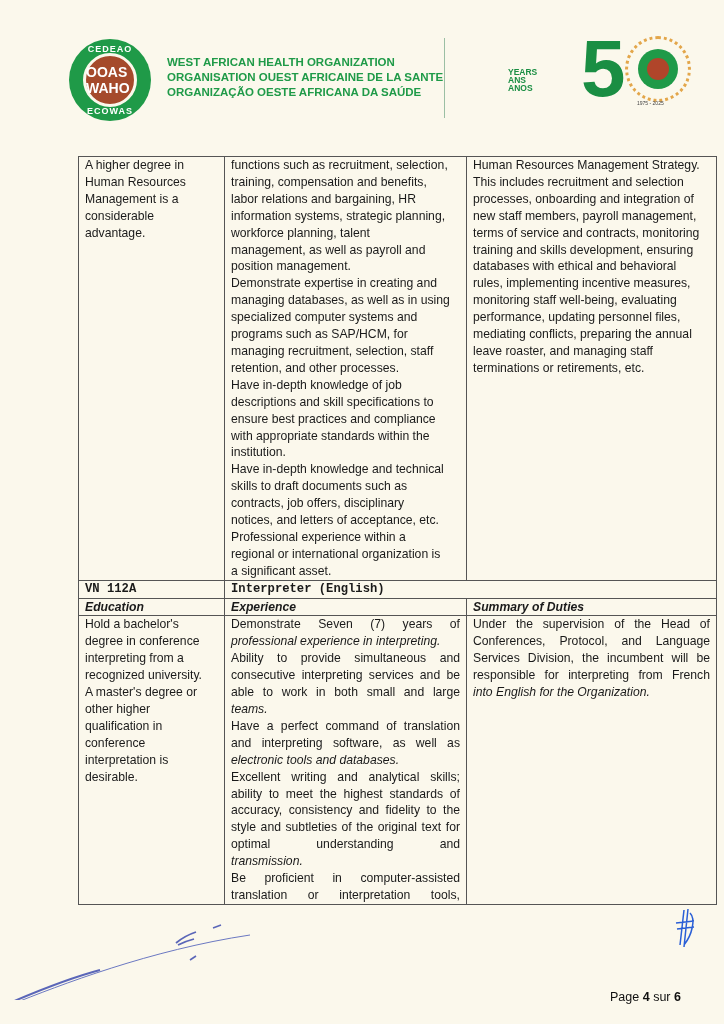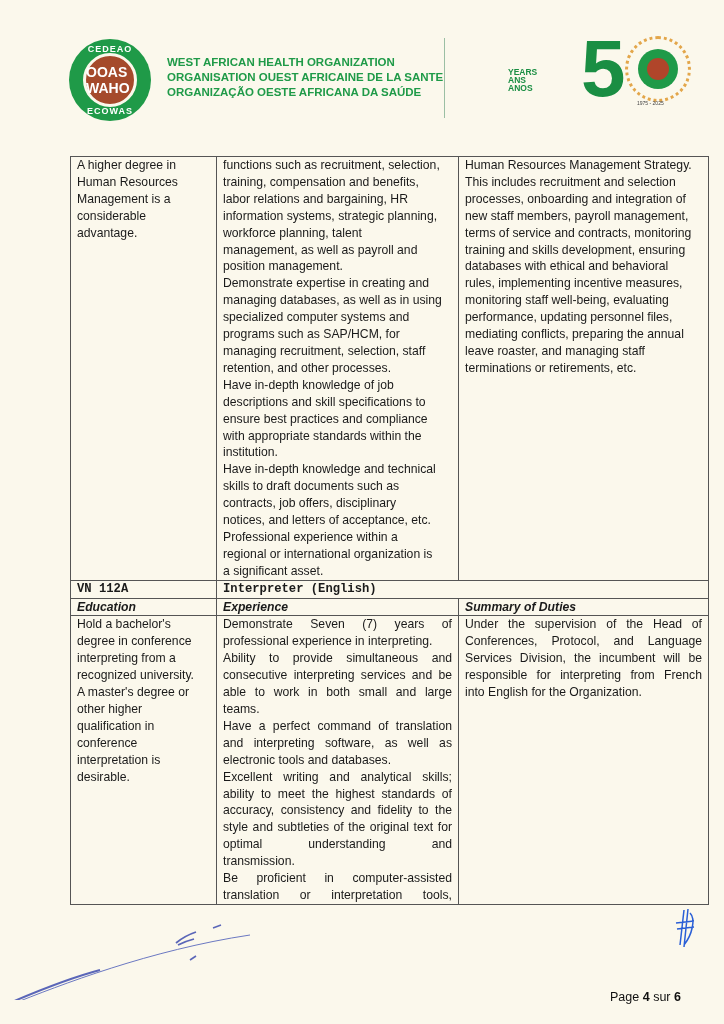--- a/index.html
+++ b/index.html
@@ -54,34 +54,34 @@
     display: flex; align-items: center; justify-content: center;
   }
   .logo-50 .seal .core {
     width: 40px; height: 40px; border-radius: 50%; background: #1f9a48;
     display: flex; align-items: center; justify-content: center;
   }
   .logo-50 .seal .core .c2 { width: 22px; height: 22px; border-radius: 50%; background: #b0452a; }
   .logo-50 .dates { position: absolute; left: 56px; top: 66px; font-size: 5px; color: #444; }
 
   table.vac {
-    position: absolute; left: 70px; top: 156px;
+    position: absolute; left: 78px; top: 156px;
     width: 638px; border-collapse: collapse; table-layout: fixed;
     font-size: 12.2px; line-height: 16.9px;
   }
   table.vac td {
     border: 1px solid #555; vertical-align: top;
     padding: 0 6px 0 6px;
   }
   col.c1 { width: 146px; }
   col.c2 { width: 242px; }
   col.c3 { width: 250px; }
   .cell-lines div { white-space: nowrap; }
   .justify div { text-align: justify; text-align-last: justify; white-space: normal; }
-  .justify div.last { text-align-last: left; }
+  .justify div.last { text-align-last: left; font-style: italic; }
   .bold { font-weight: bold; font-family: Liberation Mono, monospace; }
   .bi { font-weight: bold; font-style: italic; }
 
   .sig-left { position: absolute; left: 0; top: 910px; width: 260px; height: 90px; }
   .sig-right { position: absolute; left: 670px; top: 905px; width: 30px; height: 45px; }
   .page-num {
     position: absolute; left: 610px; top: 990px;
     font-size: 12.5px; color: #111;
   }
   .page-num b { font-weight: bold; }

